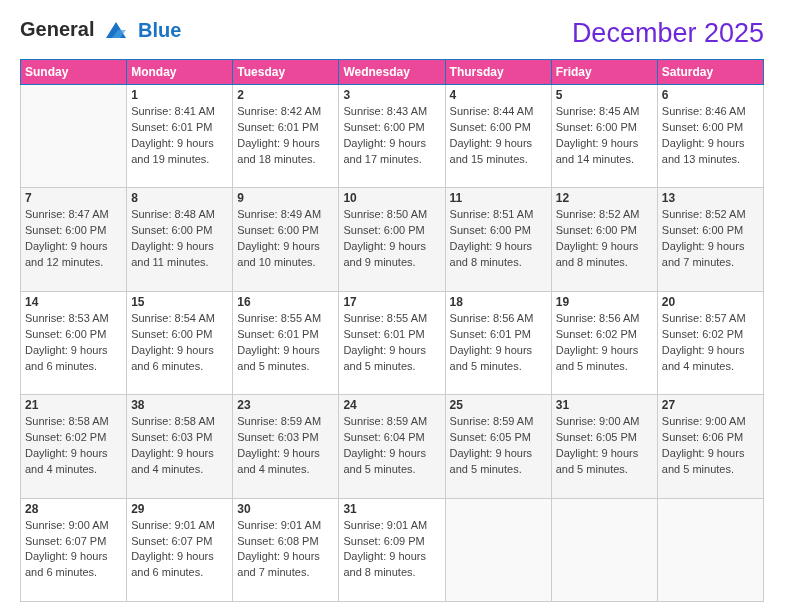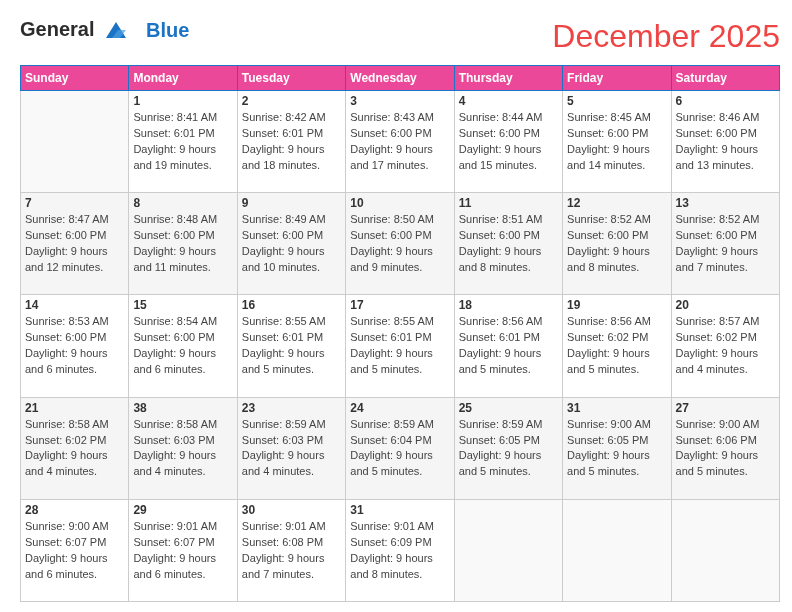--- a/index.html
+++ b/index.html
@@ -6,41 +6,41 @@
     body {
       font-family: Arial, sans-serif;
       background: #fff;
       width: 792px;
       height: 612px;
       overflow: hidden;
     }
     .page {
       width: 792px;
       height: 612px;
-      padding: 18px 12px 10px 20px;
+      padding: 18px 28px 10px 20px;
       display: flex;
       flex-direction: column;
     }
     .header {
       display: flex;
       justify-content: space-between;
       align-items: flex-start;
       margin-bottom: 10px;
     }
     .logo {
       display: flex;
       align-items: center;
     }
     .title-block {
       text-align: right;
     }
     .main-title {
-      font-size: 32px;
+      font-size: 27px;
       font-weight: normal;
-      color: #ef4444;
+      color: #6d28d9;
     }
     .subtitle {
       font-size: 14px;
       color: #555;
     }
     .calendar {
       flex: 1;
       border: 1px solid #ccc;
       border-collapse: collapse;
       width: 100%;
@@ -90,21 +90,21 @@
     <div class="logo">
       <div>
         <div style="display:flex;align-items:center;">
           <div style="font-size:20px;font-weight:bold;color:#2c2c2c;line-height:1.1;">
             <span style="color:#2c2c2c;">General</span>
             <svg width="28" height="22" viewBox="0 0 28 22" style="display:inline-block;vertical-align:middle;margin-left:2px;">
               <polygon points="4,18 14,2 24,18" fill="#1a73c5"></polygon>
               <polygon points="10,18 18,18 24,10 16,10" fill="#4a9fe0" opacity="0.7"></polygon>
             </svg>
           </div>
-          <div style="font-size:20px;font-weight:bold;color:#1a73c5;line-height:1.1;margin-left:16px;">Blue</div>
+          <div style="font-size:20px;font-weight:bold;color:#1a73c5;line-height:1.1;margin-left:8px;">Blue</div>
         </div>
       </div>
     </div>
     <div class="title-block">
       <div class="main-title">December 2025</div>
     </div>
   </div>
 
   <table class="calendar">
     <thead>

